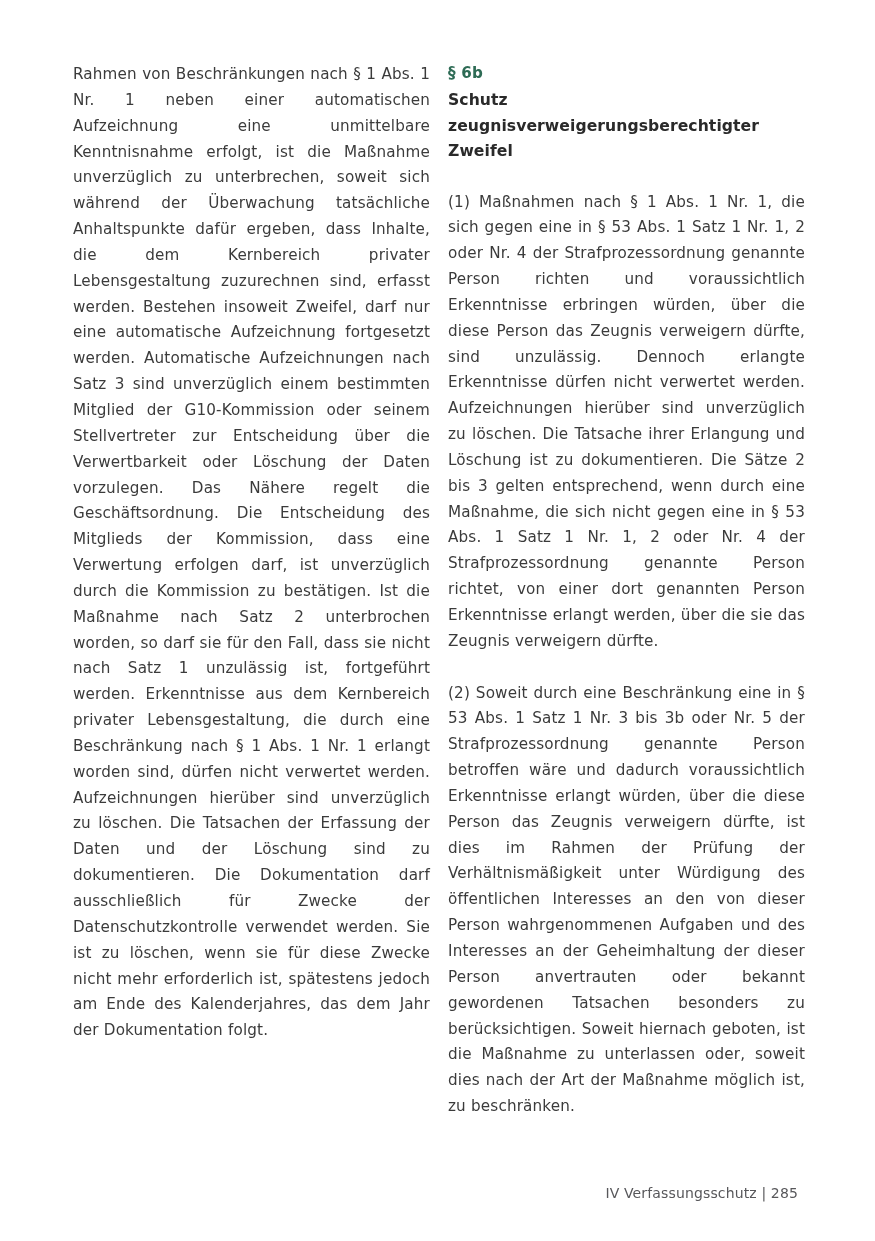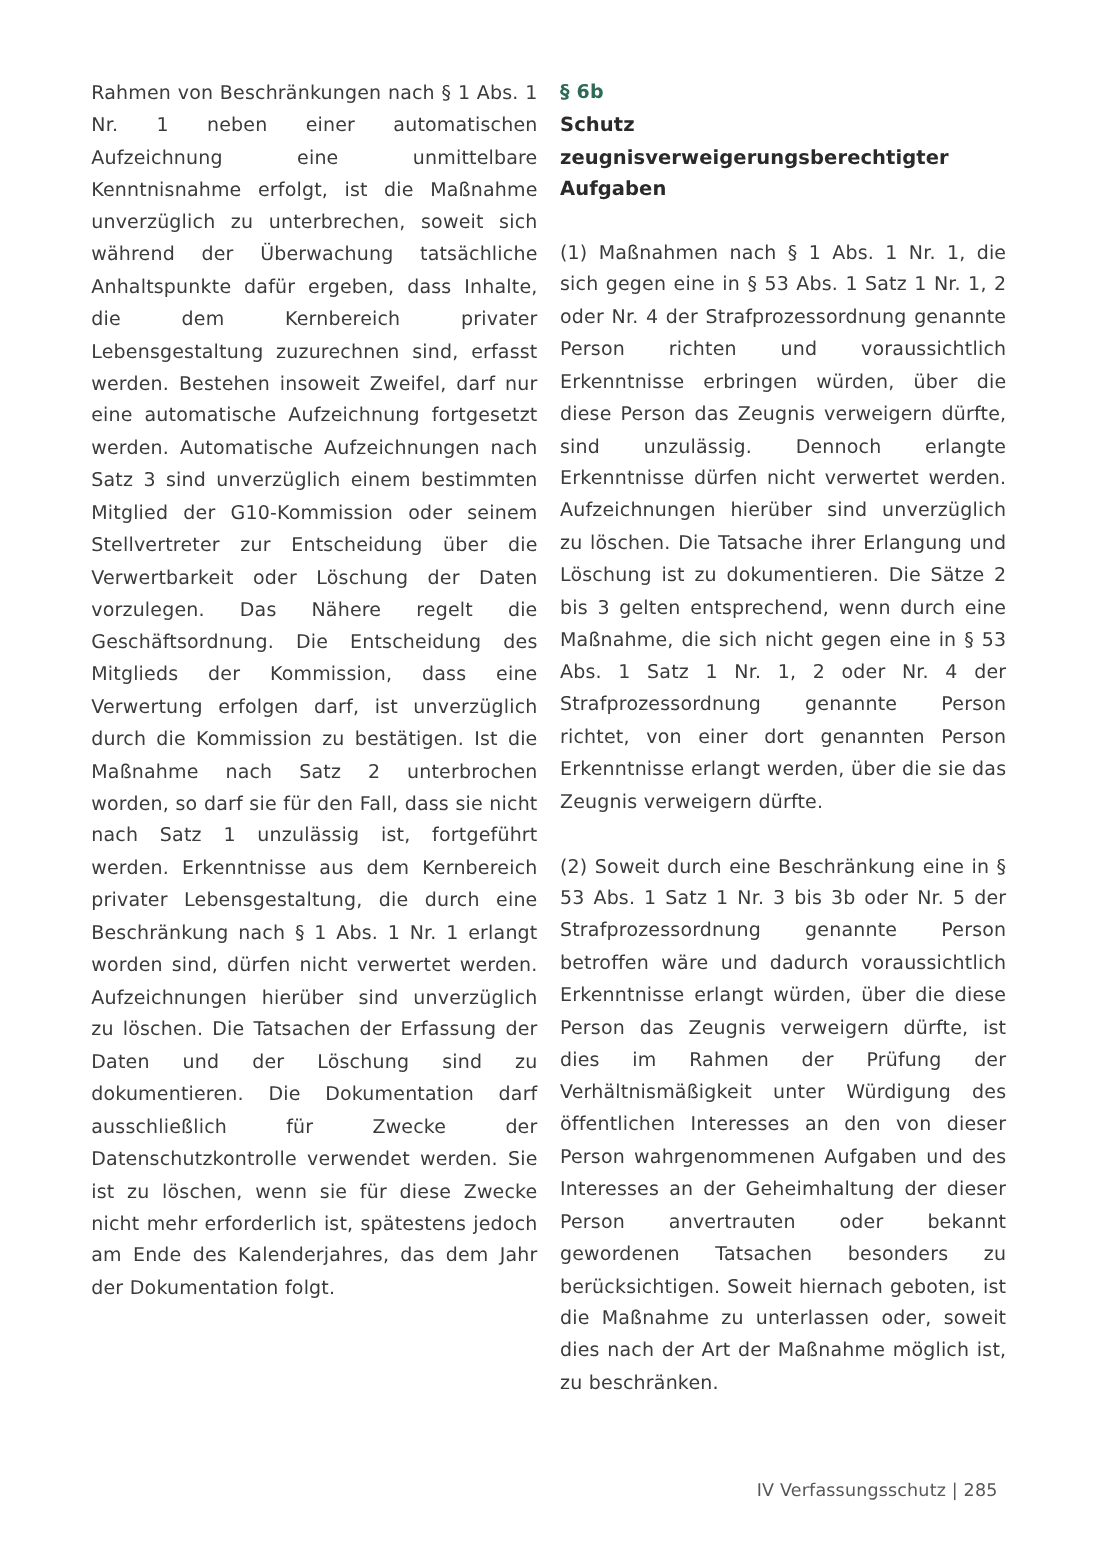--- a/index.html
+++ b/index.html
@@ -88,21 +88,21 @@
 
   <div class="columns">
 
     <div class="col">
       <p class="body-par">Rahmen von Beschränkungen nach § 1 Abs. 1 Nr. 1 neben einer automatischen Aufzeichnung eine unmittelbare Kenntnisnahme erfolgt, ist die Maßnahme unverzüglich zu unterbrechen, soweit sich während der Überwachung tatsächliche Anhaltspunkte dafür ergeben, dass Inhalte, die dem Kernbereich privater Lebensgestaltung zuzurechnen sind, erfasst werden. Bestehen insoweit Zweifel, darf nur eine automatische Aufzeichnung fortgesetzt werden. Automatische Aufzeichnungen nach Satz 3 sind unverzüglich einem bestimmten Mitglied der G10-Kommission oder seinem Stellvertreter zur Entscheidung über die Verwertbarkeit oder Löschung der Daten vorzulegen. Das Nähere regelt die Geschäftsordnung. Die Entscheidung des Mitglieds der Kommission, dass eine Verwertung erfolgen darf, ist unverzüglich durch die Kommission zu bestätigen. Ist die Maßnahme nach Satz 2 unterbrochen worden, so darf sie für den Fall, dass sie nicht nach Satz 1 unzulässig ist, fortgeführt werden. Erkenntnisse aus dem Kernbereich privater Lebensgestaltung, die durch eine Beschränkung nach § 1 Abs. 1 Nr. 1 erlangt worden sind, dürfen nicht verwertet werden. Aufzeichnungen hierüber sind unverzüglich zu löschen. Die Tatsachen der Erfassung der Daten und der Löschung sind zu dokumentieren. Die Dokumentation darf ausschließlich für Zwecke der Datenschutzkontrolle verwendet werden. Sie ist zu löschen, wenn sie für diese Zwecke nicht mehr erforderlich ist, spätestens jedoch am Ende des Kalenderjahres, das dem Jahr der Dokumentation folgt.</p>
     </div>
 
     <div class="col">
       <p class="section-number">§ 6b</p>
 
-      <h2 class="section-title">Schutz zeugnisverweigerungsberechtigter Aufgaben</h2>
+      <h2 class="section-title">Schutz zeugnisverweigerungsberechtigter Zweifel</h2>
 
       <p class="body-par">(1) Maßnahmen nach § 1 Abs. 1 Nr. 1, die sich gegen eine in § 53 Abs. 1 Satz 1 Nr. 1, 2 oder Nr. 4 der Strafprozessordnung genannte Person richten und voraussichtlich Erkenntnisse erbringen würden, über die diese Person das Zeugnis verweigern dürfte, sind unzulässig. Dennoch erlangte Erkenntnisse dürfen nicht verwertet werden. Aufzeichnungen hierüber sind unverzüglich zu löschen. Die Tatsache ihrer Erlangung und Löschung ist zu dokumentieren. Die Sätze 2 bis 3 gelten entsprechend, wenn durch eine Maßnahme, die sich nicht gegen eine in § 53 Abs. 1 Satz 1 Nr. 1, 2 oder Nr. 4 der Strafprozessordnung genannte Person richtet, von einer dort genannten Person Erkenntnisse erlangt werden, über die sie das Zeugnis verweigern dürfte.</p>
 
       <p class="body-par">(2) Soweit durch eine Beschränkung eine in § 53 Abs. 1 Satz 1 Nr. 3 bis 3b oder Nr. 5 der Strafprozessordnung genannte Person betroffen wäre und dadurch voraussichtlich Erkenntnisse erlangt würden, über die diese Person das Zeugnis verweigern dürfte, ist dies im Rahmen der Prüfung der Verhältnismäßigkeit unter Würdigung des öffentlichen Interesses an den von dieser Person wahrgenommenen Aufgaben und des Interesses an der Geheimhaltung der dieser Person anvertrauten oder bekannt gewordenen Tatsachen besonders zu berücksichtigen. Soweit hiernach geboten, ist die Maßnahme zu unterlassen oder, soweit dies nach der Art der Maßnahme möglich ist, zu beschränken.</p>
 
     </div>
 
   </div>
 
   <div class="footer">IV Verfassungsschutz | 285</div>

